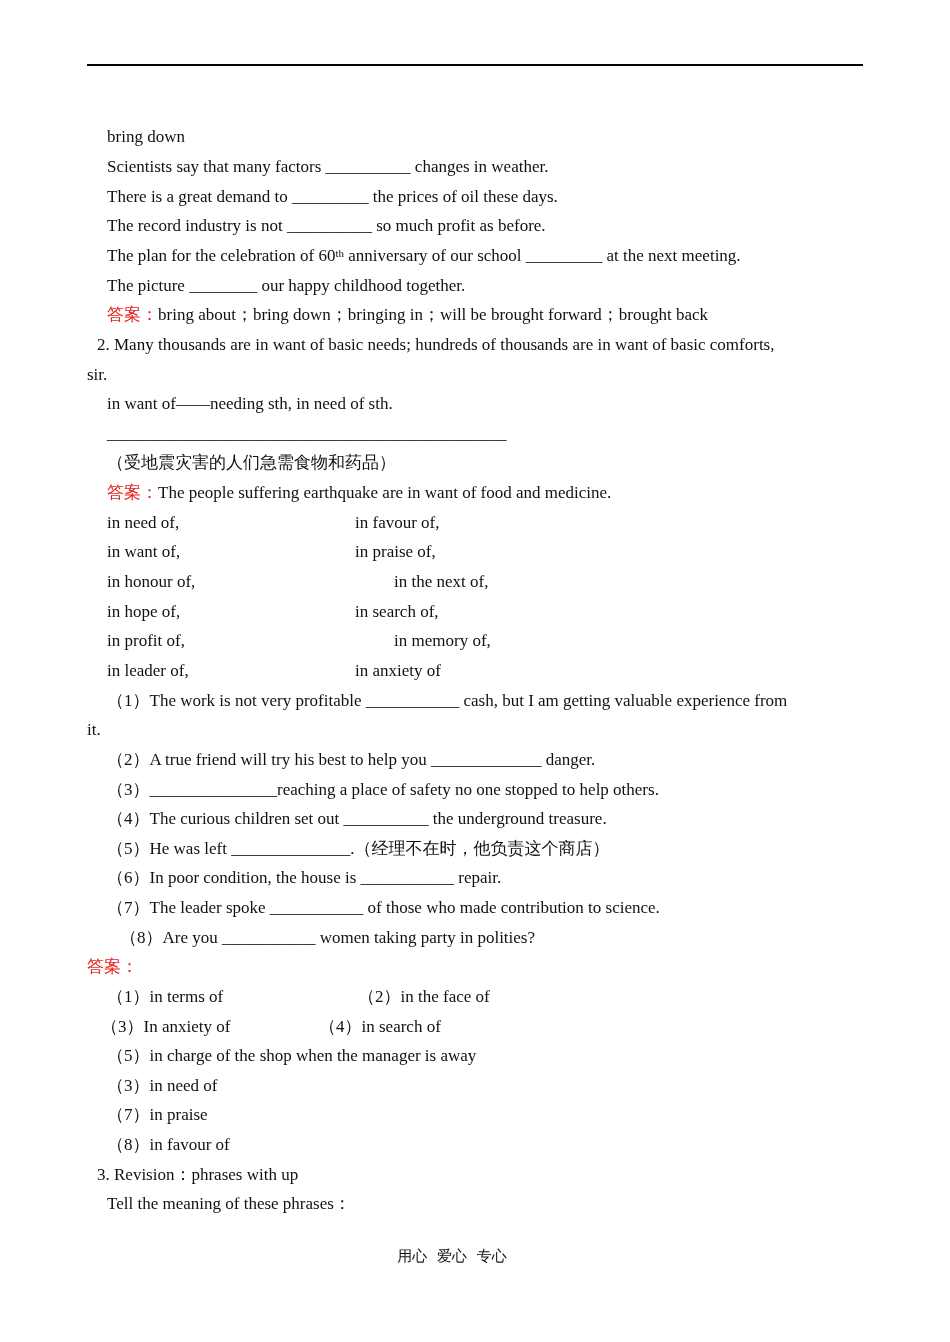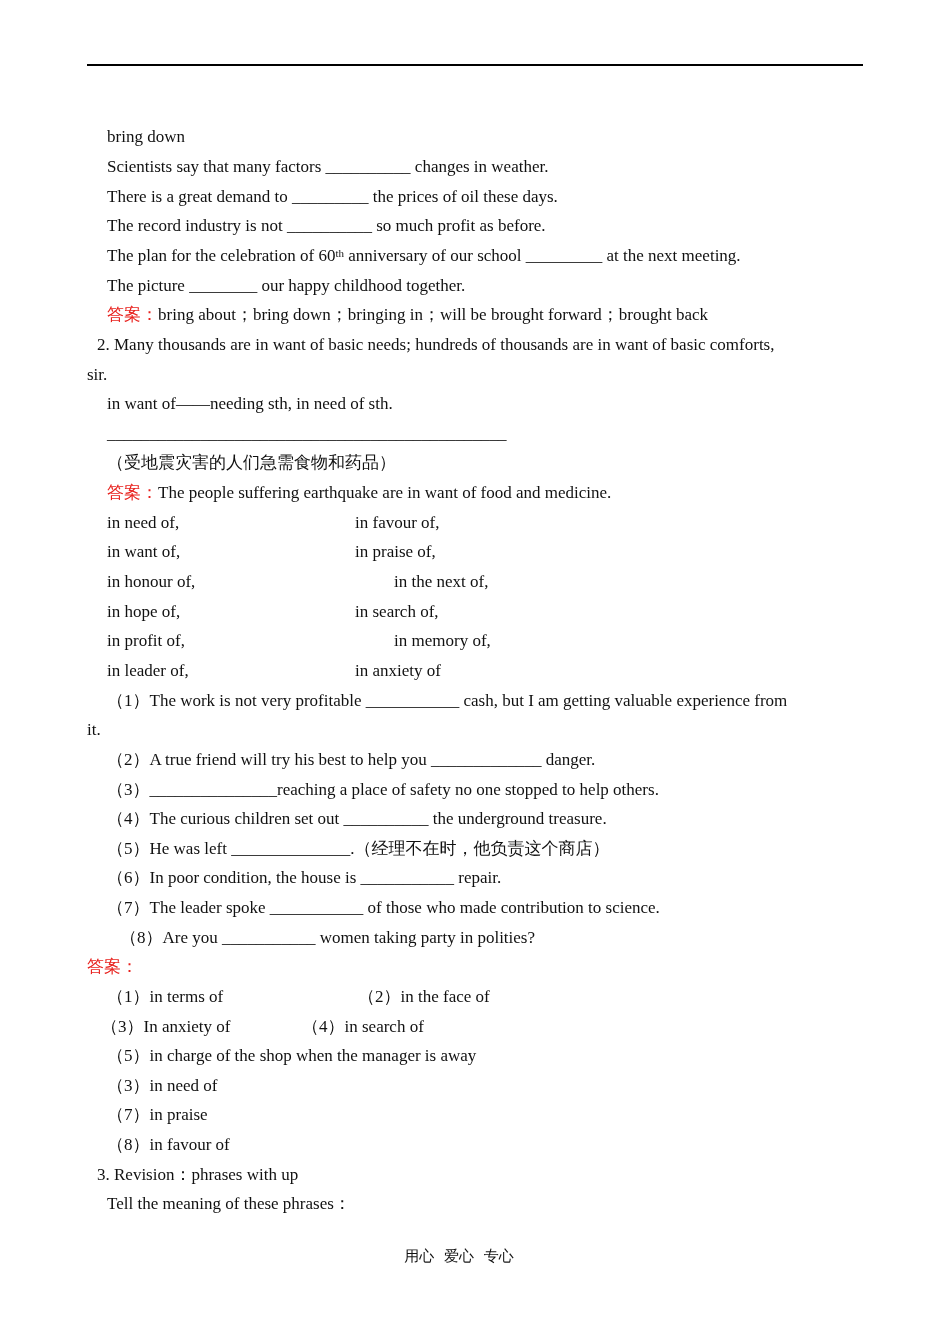--- a/index.html
+++ b/index.html
@@ -2,21 +2,21 @@
 <html><head>
 <meta charset="utf-8">
 <style>
   html, body { margin: 0; padding: 0; background: #ffffff; }
   body { width: 950px; height: 1342px; position: relative; overflow: hidden;
          font-family: "Liberation Serif", "DejaVu Serif", serif; color: #111; font-size: 17px; }
   .header-rule { position: absolute; left: 87px; top: 64px; width: 776px; height: 0; border-top: 2px solid #000; }
   .line { position: absolute; white-space: nowrap; line-height: 20px; }
   .red { color: #e8211d; font-weight: normal; }
   sup { font-size: 11px; vertical-align: top; position: relative; top: -3px; }
-  .footer { position: absolute; top: 1247px; left: 15px; width: 888px; text-align: center; font-size: 15px; word-spacing: 6px; }
+  .footer { position: absolute; top: 1247px; left: 8px; width: 888px; text-align: center; font-size: 15px; word-spacing: 6px; }
 </style>
 </head>
 <body>
 
 <div class="header-rule"></div>
 
 <div class="line" style="left:107px;top:127px">bring down</div>
 <div class="line" style="left:107px;top:157px">Scientists say that many factors __________ changes in weather.</div>
 <div class="line" style="left:107px;top:187px">There is a great demand to _________ the prices of oil these days.</div>
 <div class="line" style="left:107px;top:216px">The record industry is not __________ so much profit as before.</div>
@@ -51,21 +51,21 @@
 <div class="line" style="left:107px;top:809px">（4）The curious children set out __________ the underground treasure.</div>
 <div class="line" style="left:107px;top:839px">（5）He was left ______________.（经理不在时，他负责这个商店）</div>
 <div class="line" style="left:107px;top:868px">（6）In poor condition, the house is ___________ repair.</div>
 <div class="line" style="left:107px;top:898px">（7）The leader spoke ___________ of those who made contribution to science.</div>
 <div class="line" style="left:120px;top:928px">（8）Are you ___________ women taking party in polities?</div>
 
 <div class="line red" style="left:87px;top:957px">答案：</div>
 <div class="line" style="left:107px;top:987px">（1）in terms of</div>
 <div class="line" style="left:358px;top:987px">（2）in the face of</div>
 <div class="line" style="left:101px;top:1017px">（3）In anxiety of</div>
-<div class="line" style="left:302px;top:1017px">（4）in search of</div>
+<div class="line" style="left:319px;top:1017px">（4）in search of</div>
 <div class="line" style="left:107px;top:1046px">（5）in charge of the shop when the manager is away</div>
 <div class="line" style="left:107px;top:1076px">（3）in need of</div>
 <div class="line" style="left:107px;top:1105px">（7）in praise</div>
 <div class="line" style="left:107px;top:1135px">（8）in favour of</div>
 
 <div class="line" style="left:97px;top:1165px">3. Revision：phrases with up</div>
 <div class="line" style="left:107px;top:1194px">Tell the meaning of these phrases：</div>
 
 <div class="footer">用心 爱心 专心</div>
 

